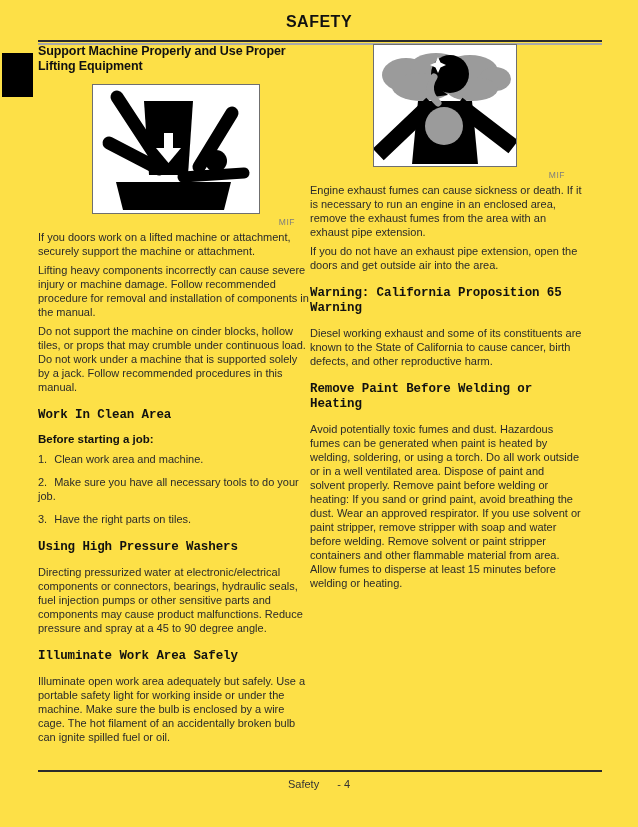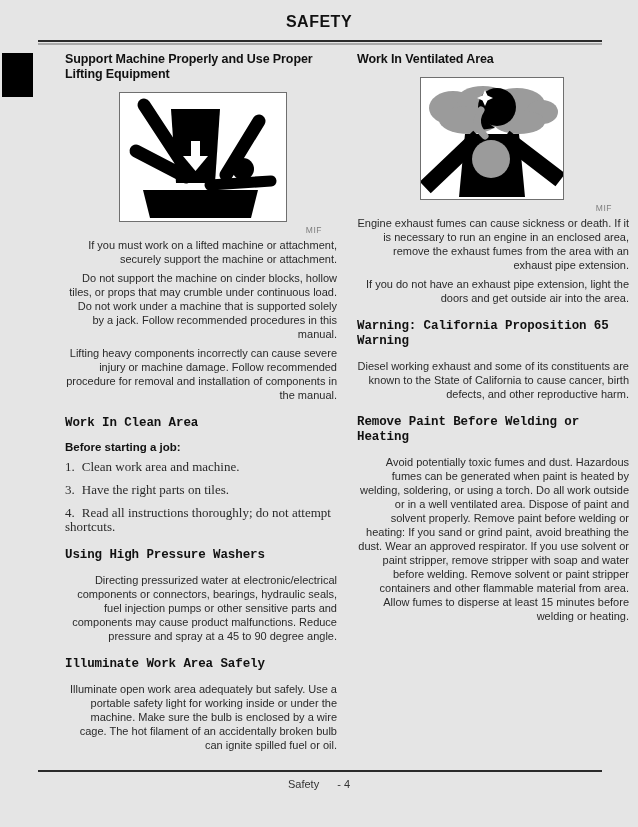--- a/index.html
+++ b/index.html
@@ -1,55 +1,55 @@
 <!DOCTYPE html>
 <html><head>
 <meta charset="utf-8">
 <style>
   * { margin:0; padding:0; box-sizing:border-box; }
   html,body { background:#ffffff; }
   body { font-family:"Liberation Sans", sans-serif; color:#1f1f1f; }
   .page {
-    position:relative; width:638px; height:827px; background:#e5e5e5; overflow:hidden;
+    position:relative; width:638px; height:827px; background:#fde047; overflow:hidden;
   }
   .doc-title {
     position:absolute; top:13px; left:0; width:100%;
     text-align:center; font-size:16px; font-weight:bold; letter-spacing:0.5px; color:#111;
   }
   .header-rule {
     position:absolute; top:40px; left:38px; right:36px; height:5px;
     border-top:2px solid #2b2b2b; border-bottom:2px solid #a9a9a9;
   }
   .edge-tab {
     position:absolute; left:2px; top:53px; width:31px; height:44px; background:#000;
   }
   .columns {
-    position:absolute; top:52px; left:38px; width:564px;
-    display:flex; gap:20px;margin-left:27px;
+    position:absolute; top:44px; left:38px; width:564px;
+    display:flex; 
   }
   .col { width:272px; }
   h2.section-heading {
     font-size:12.5px; font-weight:bold; color:#111; line-height:15px;
     letter-spacing:-0.1px; margin:0 0 10px 0;
   }
   h2.mt { margin-top:14px;font-family:Liberation Mono, monospace; }
   .figure { margin-bottom:3px; }
   .fig-left { margin-left:54px; width:203px; }
   .fig-right { margin-left:63px; width:192px; }
   .img-box {
     border:1px solid #6f6f6f; background:#fff; overflow:hidden;
   }
   .img-box.left-img { width:168px; height:130px; }
   .img-box.right-img { width:144px; height:123px; }
   .fig-caption {
     text-align:right; font-size:8.5px; color:#7d7d7d; margin-top:3px; letter-spacing:0.5px;
   }
-  p.body-text { font-size:11px; line-height:14px; color:#2a2a2a; margin:0 0 5px 0;text-align:right; }
+  p.body-text { font-size:11px; line-height:14px; color:#2a2a2a; margin:0 0 5px 0; }
   p.subheading { font-size:11.5px; font-weight:bold; color:#111; margin:3px 0 7px 0; }
-  p.list-item { font-size:13px; line-height:14px; color:#2a2a2a; margin:0 0 9px 0;font-family:Liberation Serif, serif; }
+  p.list-item { font-size:11px; line-height:14px; color:#2a2a2a; margin:0 0 9px 0; }
   p.list-item .li-num { margin-right:7px; }
   .footer-rule {
     position:absolute; top:770px; left:38px; right:36px;
     border-top:2px solid #2b2b2b;
   }
   .footer-text {
     position:absolute; top:778px; left:0; width:100%;
     display:flex; justify-content:center; gap:18px;
     font-size:11px; color:#333;
   }
@@ -79,39 +79,38 @@
             <circle cx="123" cy="76" r="11" fill="#000"></circle>
             <polygon points="51,16 100,16 95,90 56,90" fill="#000"></polygon>
             <rect x="71" y="48" width="9" height="15" fill="#fff"></rect>
             <polygon points="63,63 88,63 75.5,78" fill="#fff"></polygon>
             <polygon points="23,97 138,97 131,125 30,125" fill="#000"></polygon>
           </svg>
         </div>
         <div class="fig-caption">MIF</div>
       </div>
 
-      <p class="body-text">If you must work on a lifted machine or attachment, securely support the machine or attachment.</p>
+      <p class="body-text">If you doors work on a lifted machine or attachment, securely support the machine or attachment.</p>
+      <p class="body-text">Lifting heavy components incorrectly can cause severe injury or machine damage. Follow recommended procedure for removal and installation of components in the manual.</p>
       <p class="body-text">Do not support the machine on cinder blocks, hollow tiles, or props that may crumble under continuous load. Do not work under a machine that is supported solely by a jack. Follow recommended procedures in this manual.</p>
-      <p class="body-text">Lifting heavy components incorrectly can cause severe injury or machine damage. Follow recommended procedure for removal and installation of components in the manual.</p>
 
       <h2 class="section-heading mt">Work In Clean Area</h2>
       <p class="subheading">Before starting a job:</p>
       <p class="list-item"><span class="li-num">1.</span><span>Clean work area and machine.</span></p>
+      <p class="list-item"><span class="li-num">2.</span><span>Make sure you have all necessary tools to do your job.</span></p>
       <p class="list-item"><span class="li-num">3.</span><span>Have the right parts on tiles.</span></p>
-      <p class="list-item"><span class="li-num">4.</span><span>Read all instructions thoroughly; do not attempt shortcuts.</span></p>
 
       <h2 class="section-heading mt">Using High Pressure Washers</h2>
       <p class="body-text">Directing pressurized water at electronic/electrical components or connectors, bearings, hydraulic seals, fuel injection pumps or other sensitive parts and components may cause product malfunctions. Reduce pressure and spray at a 45 to 90 degree angle.</p>
 
       <h2 class="section-heading mt">Illuminate Work Area Safely</h2>
       <p class="body-text">Illuminate open work area adequately but safely. Use a portable safety light for working inside or under the machine. Make sure the bulb is enclosed by a wire cage. The hot filament of an accidentally broken bulb can ignite spilled fuel or oil.</p>
     </div>
 
     <div class="col">
-      <h2 class="section-heading">Work In Ventilated Area</h2>
 
       <div class="figure fig-right">
         <div class="img-box right-img">
           <svg width="142" height="121" viewBox="0 0 142 121">
             <g fill="#9b9b9b">
               <ellipse cx="32" cy="30" rx="24" ry="17"></ellipse>
               <ellipse cx="62" cy="22" rx="26" ry="14"></ellipse>
               <ellipse cx="96" cy="26" rx="28" ry="16"></ellipse>
               <ellipse cx="121" cy="34" rx="16" ry="12"></ellipse>
               <ellipse cx="48" cy="42" rx="30" ry="14"></ellipse>
@@ -124,21 +123,21 @@
             <polygon points="58,38 74,50 59,52" fill="#000"></polygon>
             <path d="M60,32 Q51,46 64,58" stroke="#9b9b9b" stroke-width="7" fill="none" stroke-linecap="round"></path>
             <circle cx="70" cy="81" r="19" fill="#9b9b9b"></circle>
             <path d="M64,12 L66.5,17.5 L72,20 L66.5,22.5 L64,28 L61.5,22.5 L56,20 L61.5,17.5 Z" fill="#fff"></path>
           </svg>
         </div>
         <div class="fig-caption">MIF</div>
       </div>
 
       <p class="body-text">Engine exhaust fumes can cause sickness or death. If it is necessary to run an engine in an enclosed area, remove the exhaust fumes from the area with an exhaust pipe extension.</p>
-      <p class="body-text">If you do not have an exhaust pipe extension, light the doors and get outside air into the area.</p>
+      <p class="body-text">If you do not have an exhaust pipe extension, open the doors and get outside air into the area.</p>
 
       <h2 class="section-heading mt">Warning: California Proposition 65 Warning</h2>
       <p class="body-text">Diesel working exhaust and some of its constituents are known to the State of California to cause cancer, birth defects, and other reproductive harm.</p>
 
       <h2 class="section-heading mt">Remove Paint Before Welding or Heating</h2>
       <p class="body-text">Avoid potentially toxic fumes and dust. Hazardous fumes can be generated when paint is heated by welding, soldering, or using a torch. Do all work outside or in a well ventilated area. Dispose of paint and solvent properly. Remove paint before welding or heating: If you sand or grind paint, avoid breathing the dust. Wear an approved respirator. If you use solvent or paint stripper, remove stripper with soap and water before welding. Remove solvent or paint stripper containers and other flammable material from area. Allow fumes to disperse at least 15 minutes before welding or heating.</p>
     </div>
 
   </div>
 

